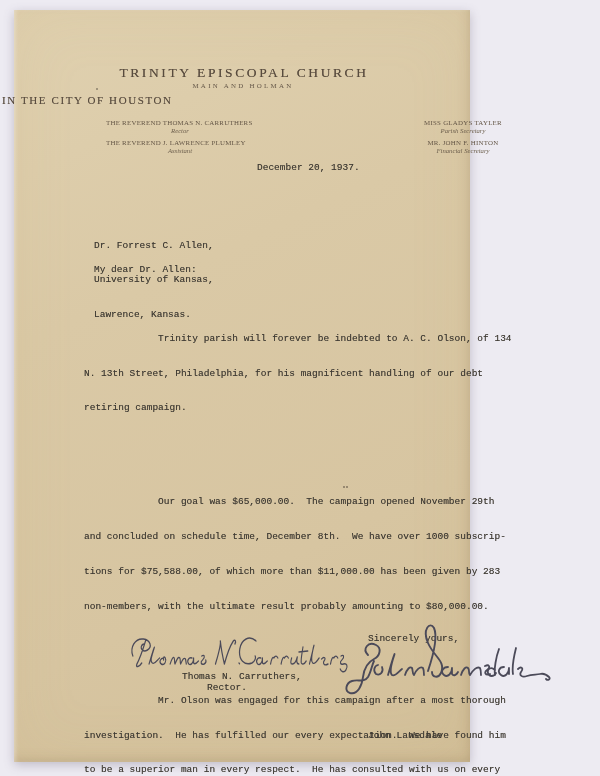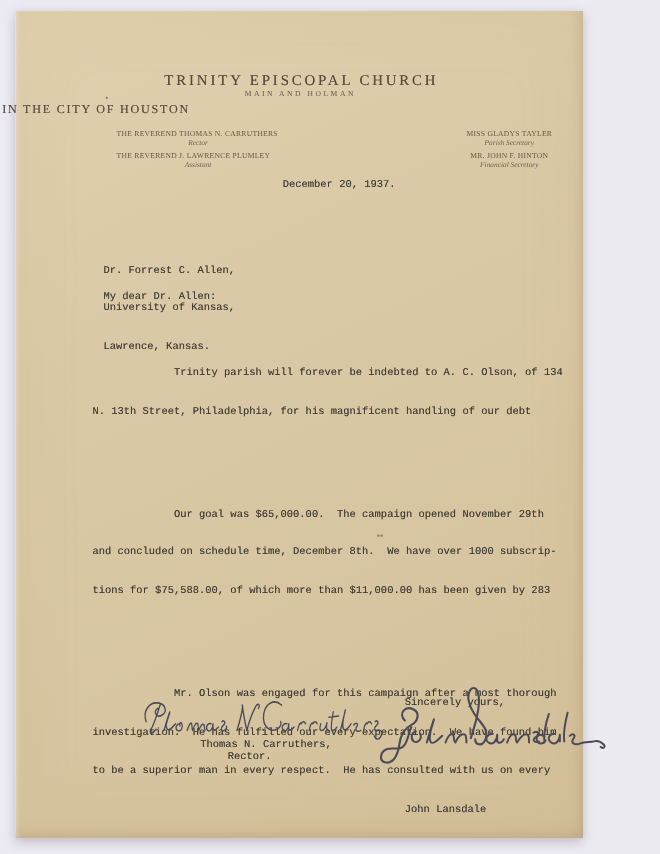--- a/index.html
+++ b/index.html
@@ -2,21 +2,21 @@
 <html><head>
 <meta charset="utf-8">
 <style>
   html,body{margin:0;padding:0;}
   body{
     width:600px;height:776px;position:relative;overflow:hidden;
     background:#edebf2;
     font-family:"Liberation Sans",sans-serif;
   }
   .paper{
-    position:absolute;left:14px;top:10px;width:516px;height:752px;
+    position:absolute;left:14px;top:10px;width:456px;height:752px;
     background:linear-gradient(155deg,#e0d1b0 0%,#dac9a6 35%,#d7c5a1 70%,#d2bf99 100%);
     box-shadow:0 3px 10px rgba(90,80,105,.30), inset 3px 0 5px -2px rgba(255,255,255,.45),
                inset -4px -5px 14px -6px rgba(120,95,60,.35), inset 0 0 60px rgba(195,165,115,.15);
   }
   .abs{position:absolute;}
   
   .lh{font-family:"Liberation Serif","DejaVu Serif",serif;color:#5e5144;}
   .lh-title{top:55px;left:0;right:0;text-align:center;font-size:13.5px;letter-spacing:2.6px;
     transform:translateX(2px);color:#584b3e;text-shadow:0 0 .4px rgba(88,75,62,.6);white-space:nowrap;}
   .lh-sub1{top:72px;left:0;right:0;text-align:center;font-size:6.9px;letter-spacing:2.3px;
@@ -90,25 +90,27 @@
     <div>University of Kansas,</div>
     <div>Lawrence, Kansas.</div>
   </div>
 
   <div class="abs type salutation">My dear Dr. Allen:</div>
 
   <div class="abs type body-block">
     <div class="para">
       <div>             Trinity parish will forever be indebted to A. C. Olson, of 134</div>
       <div>N. 13th Street, Philadelphia, for his magnificent handling of our debt</div>
+      <div>retiring campaign.</div>
     </div>
     <div class="para">
       <div>             Our goal was $65,000.00.  The campaign opened November 29th</div>
       <div>and concluded on schedule time, December 8th.  We have over 1000 subscrip-</div>
       <div>tions for $75,588.00, of which more than $11,000.00 has been given by 283</div>
+      <div>non-members, with the ultimate result probably amounting to $80,000.00.</div>
     </div>
     <div class="para">
       <div>             Mr. Olson was engaged for this campaign after a most thorough</div>
       <div>investigation.  He has fulfilled our every expectation.  We have found him</div>
       <div>to be a superior man in every respect.  He has consulted with us on every</div>
       
       
       
       
     </div>

